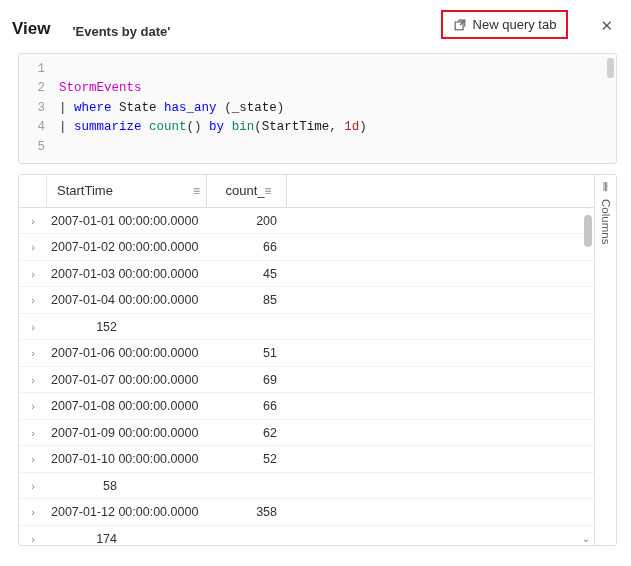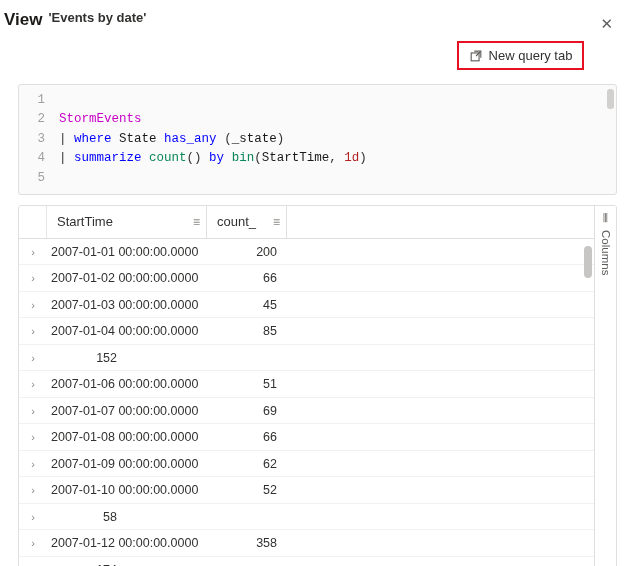--- a/index.html
+++ b/index.html
@@ -7,23 +7,23 @@
       font-family: "Segoe UI", -apple-system, sans-serif;
       font-size: 13px;
       color: #323130;
       background: #ffffff;
       width: 631px;
       height: 566px;
       overflow: hidden;
     }
     .header {
       display: flex;
-      align-items: flex-start;
-      padding: 10px 14px 10px 4px;
-      gap: 6px;
+      align-items: flex-end;
+      padding: 10px 14px 10px 12px;
+      gap: 22px;
     }
     .header-title {
       font-size: 17px;
       font-weight: 600;
       color: #1b1a19;
     }
     .header-subtitle {
       font-size: 13px;
       font-weight: 700;
       color: #323130;
@@ -33,21 +33,20 @@
       display: flex;
       align-items: center;
       gap: 6px;
       padding: 5px 10px;
       border: 2.5px solid #e81123;
       background: #fff;
       cursor: pointer;
       font-size: 13px;
       color: #323130;
       font-family: inherit;
-      margin-top: 31px;
     }
     .close-btn {
       background: none;
       border: none;
       cursor: pointer;
       padding: 6px 4px 6px 10px;
       font-size: 15px;
       color: #605e5c;
       line-height: 1;
     }
@@ -118,21 +117,21 @@
       display: flex;
       align-items: center;
       justify-content: space-between;
       padding: 0 6px 0 10px;
       border-right: 1px solid #e1dfdd;
       font-weight: 400;
       color: #323130;
       cursor: pointer;
     }
     .th-time { width: 160px; }
-    .th-count { width: 80px; }
+    .th-count { width: 80px; justify-content: center; }
     .menu-icon { color: #8a8886; font-size: 12px; }
     .tbody {
       overflow-y: auto;
       flex: 1;
     }
     .tr {
       display: flex;
       align-items: center;
       height: 26.5px;
       border-bottom: 1px solid #f1f1f1;

